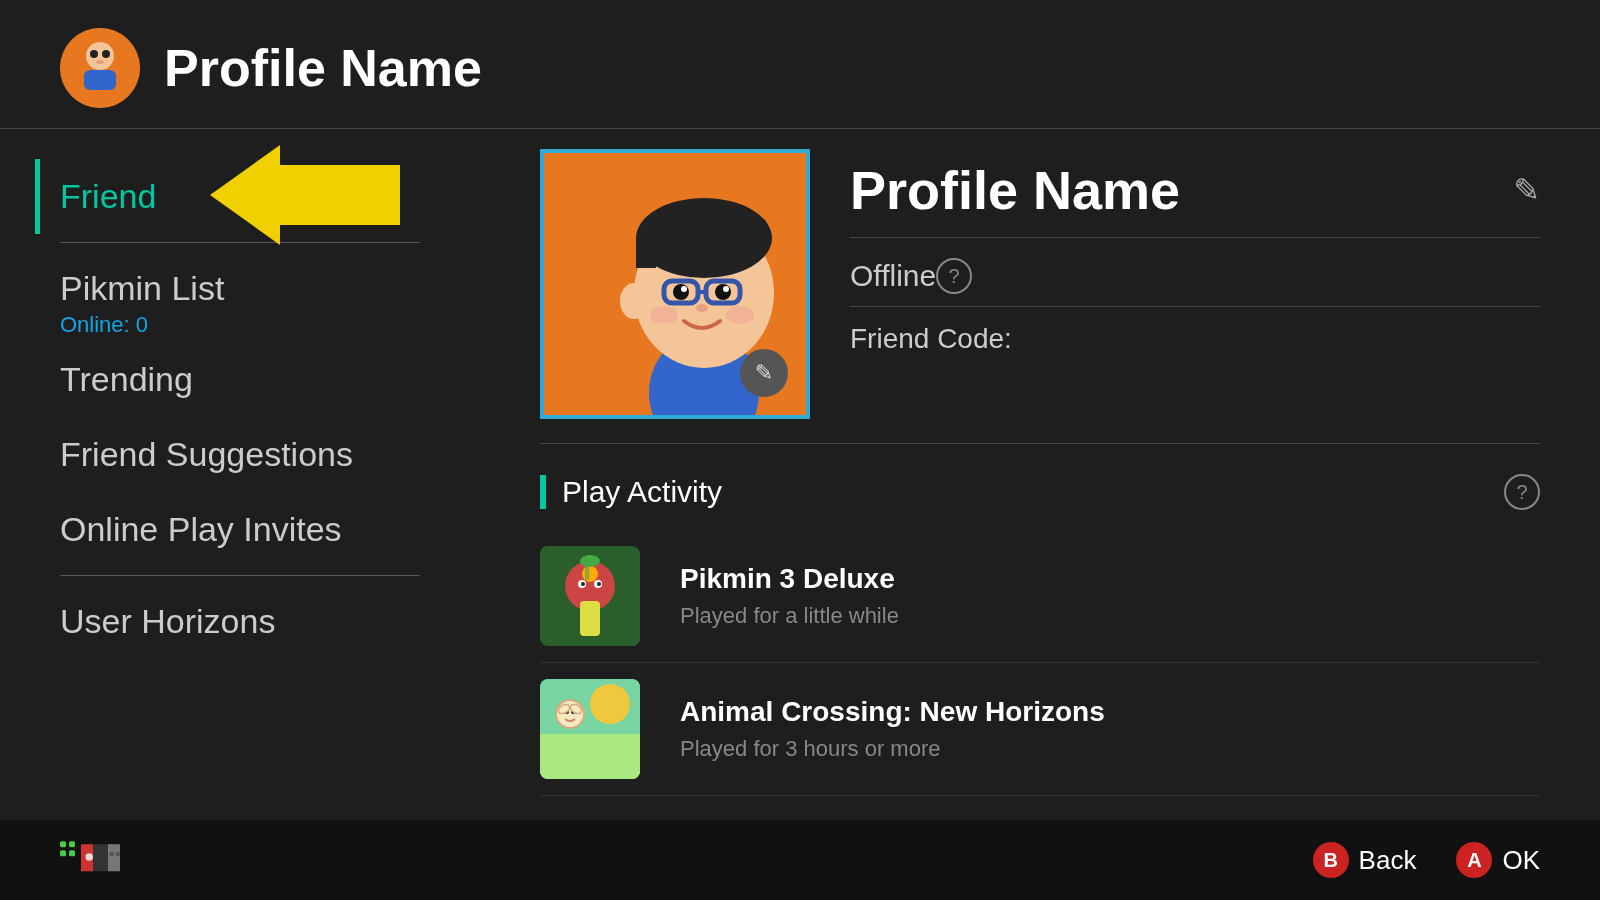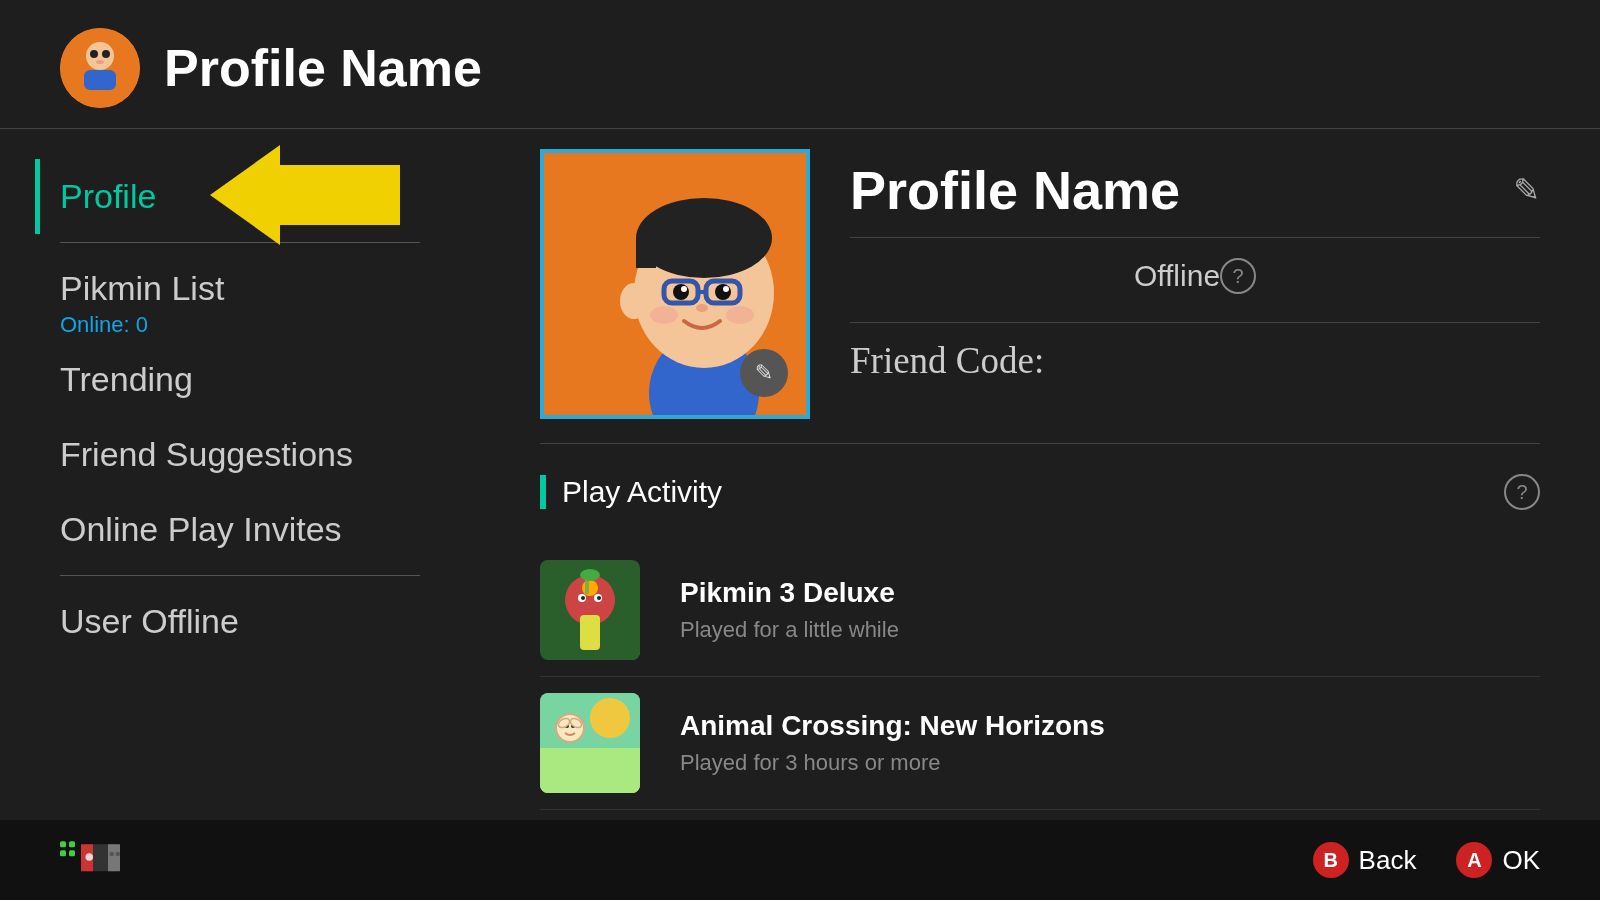--- a/index.html
+++ b/index.html
@@ -166,55 +166,54 @@
 
     .pencil-icon {
       font-size: 32px;
       color: #aaa;
       cursor: pointer;
     }
 
     .profile-status-row {
       display: flex;
       align-items: center;
-      justify-content: center;
+      justify-content: flex-start;
       margin-bottom: 16px;
       border-bottom: 1px solid #444;
-      padding-bottom: 28px;
+      padding-bottom: 12px;
     }
 
     .status-text {
       font-size: 30px;
       color: #cccccc;
     }
 
     .help-icon {
       width: 36px;
       height: 36px;
       border-radius: 50%;
       border: 2px solid #888;
       display: flex;
       align-items: center;
       justify-content: center;
       font-size: 20px;
       color: #888;
     }
 
     .friend-code-row {
-      font-size: 37px;
+      font-size: 28px;
       color: #cccccc;
-      font-family: Liberation Serif, serif;
     }
 
     
     .play-activity-header {
       display: flex;
       align-items: center;
       justify-content: space-between;
-      margin-bottom: 34px;
+      margin-bottom: 20px;
     }
 
     .play-activity-title {
       display: flex;
       align-items: center;
       font-size: 30px;
       color: #ffffff;
     }
 
     .play-activity-bar {
@@ -331,39 +330,39 @@
       <ellipse cx="40" cy="34" rx="4" ry="2" fill="#e8a080"></ellipse>
     </svg>
   </div>
   <div class="header-title">Profile Name</div>
 </div>
 
 <div class="main-layout">
 
   <div class="sidebar">
     <div class="sidebar-item active">
-      <span>Profile</span>
+      <span>Friend</span>
     </div>
     <hr class="sidebar-divider">
     <div class="sidebar-item friend-list">
       <div>Pikmin List</div>
       <div class="sidebar-item-sub">Online: 0</div>
     </div>
     <div class="sidebar-item">
       <span>Trending</span>
     </div>
     <div class="sidebar-item">
       <span>Friend Suggestions</span>
     </div>
     <div class="sidebar-item">
       <span>Online Play Invites</span>
     </div>
     <hr class="sidebar-divider">
     <div class="sidebar-item lower">
-      <span>User Offline</span>
+      <span>User Horizons</span>
     </div>
   </div>
 
   <div class="content">
 
     <div class="profile-header">
       <div class="profile-avatar-box">
         <div class="profile-avatar-inner">
           
           <svg width="270" height="270" viewBox="0 0 270 270" xmlns="http://www.w3.org/2000/svg">

